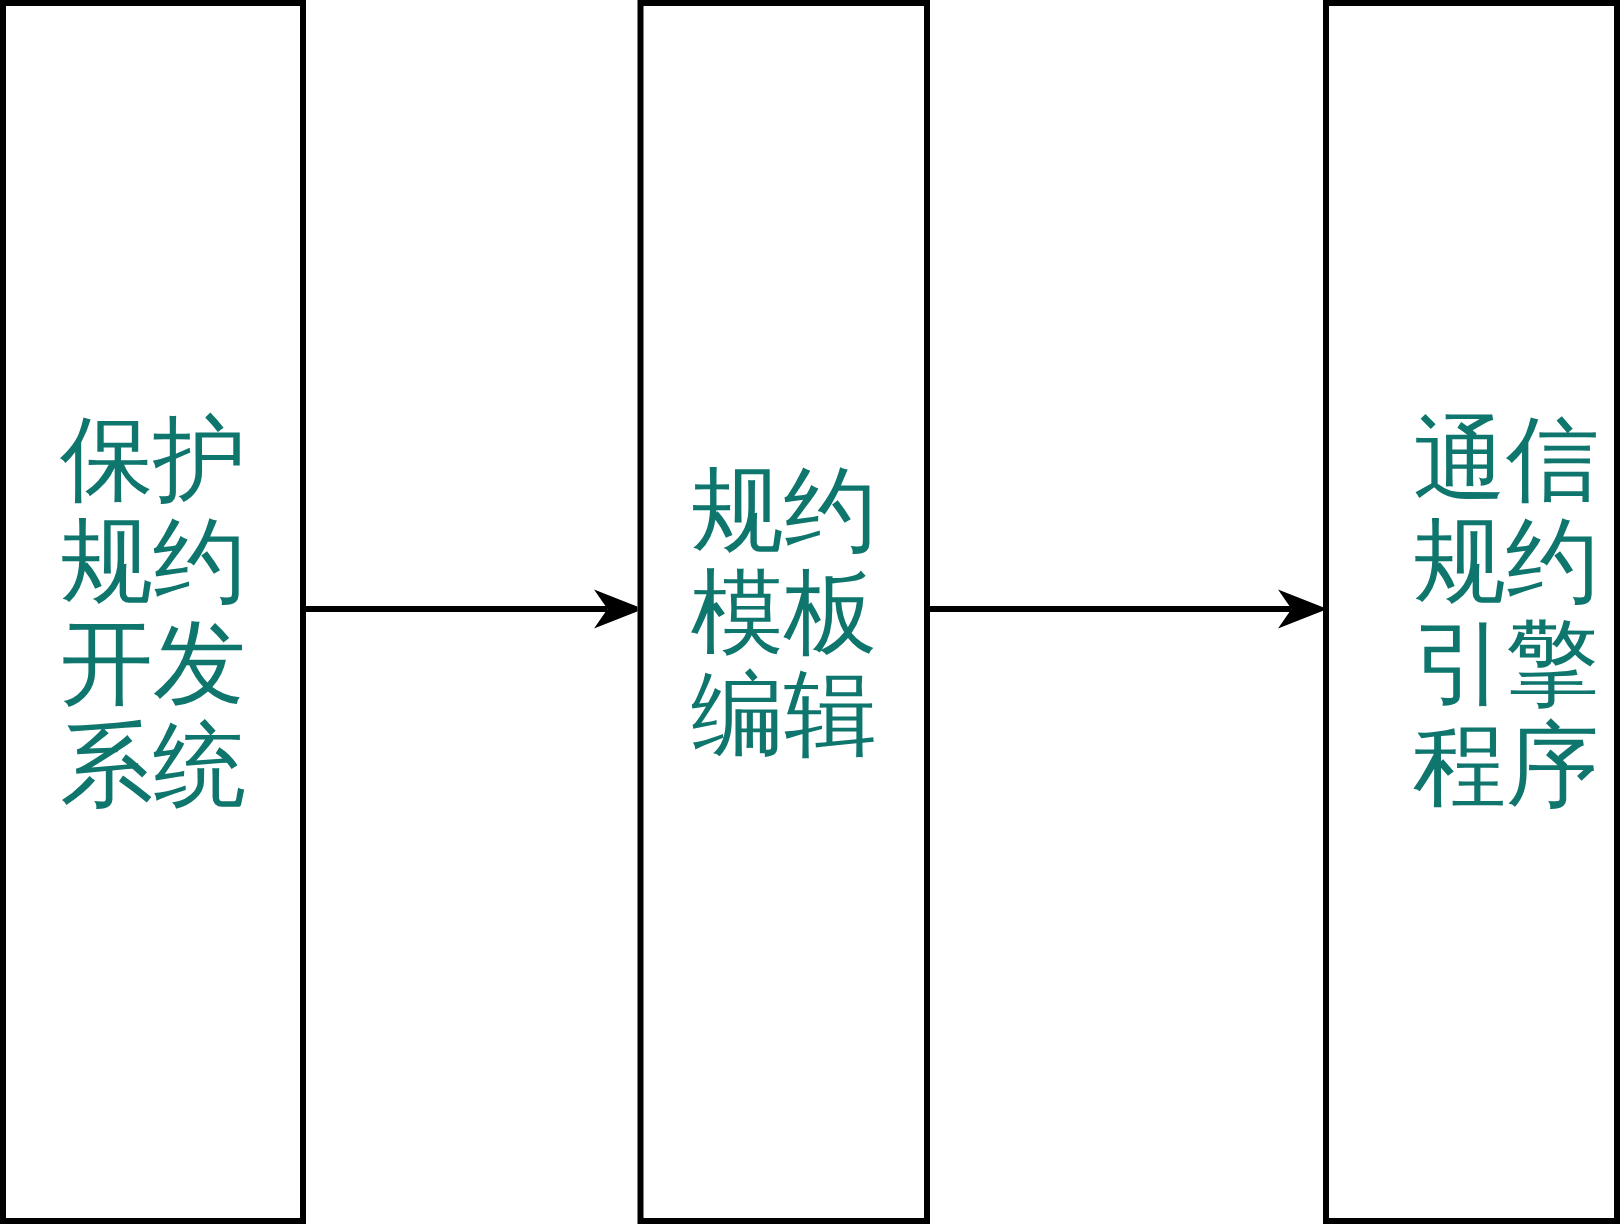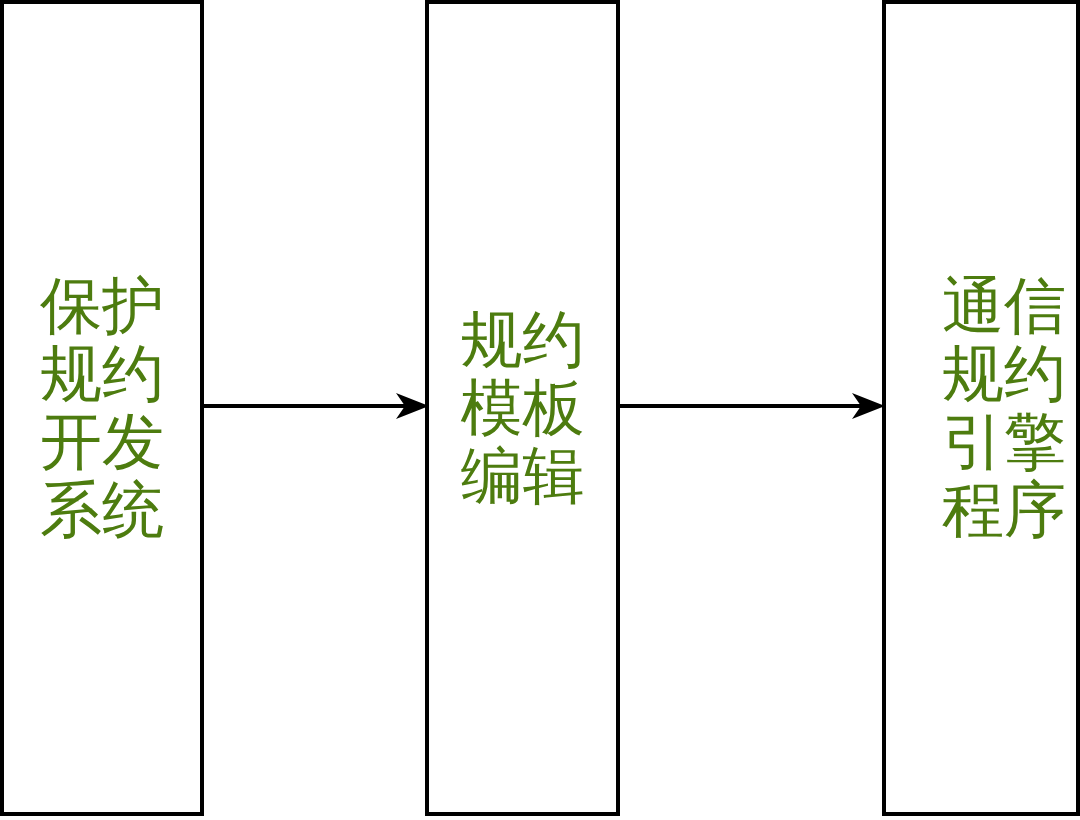--- a/index.html
+++ b/index.html
@@ -35,21 +35,21 @@
   #node-1 { left: 0px;   top: 0px; width: 204px; height: 816px; }
   #node-2 { left: 425px; top: 0px; width: 195px; height: 816px; }
   #node-3 { left: 882px; top: 0px; width: 198px; height: 816px; }
 
   
   .node-label {
     font-family: "DejaVu Serif", "Liberation Serif", serif;
     font-size: 62px;
     line-height: 68px;
     font-weight: 500;
-    color: #4d7c0f;
+    color: #0f766e;
     text-align: center;
     letter-spacing: 0px;
     white-space: pre-line;
     word-break: break-all;
     width: 134px;
     padding: 0;
     margin: 0;
   }
 
   

